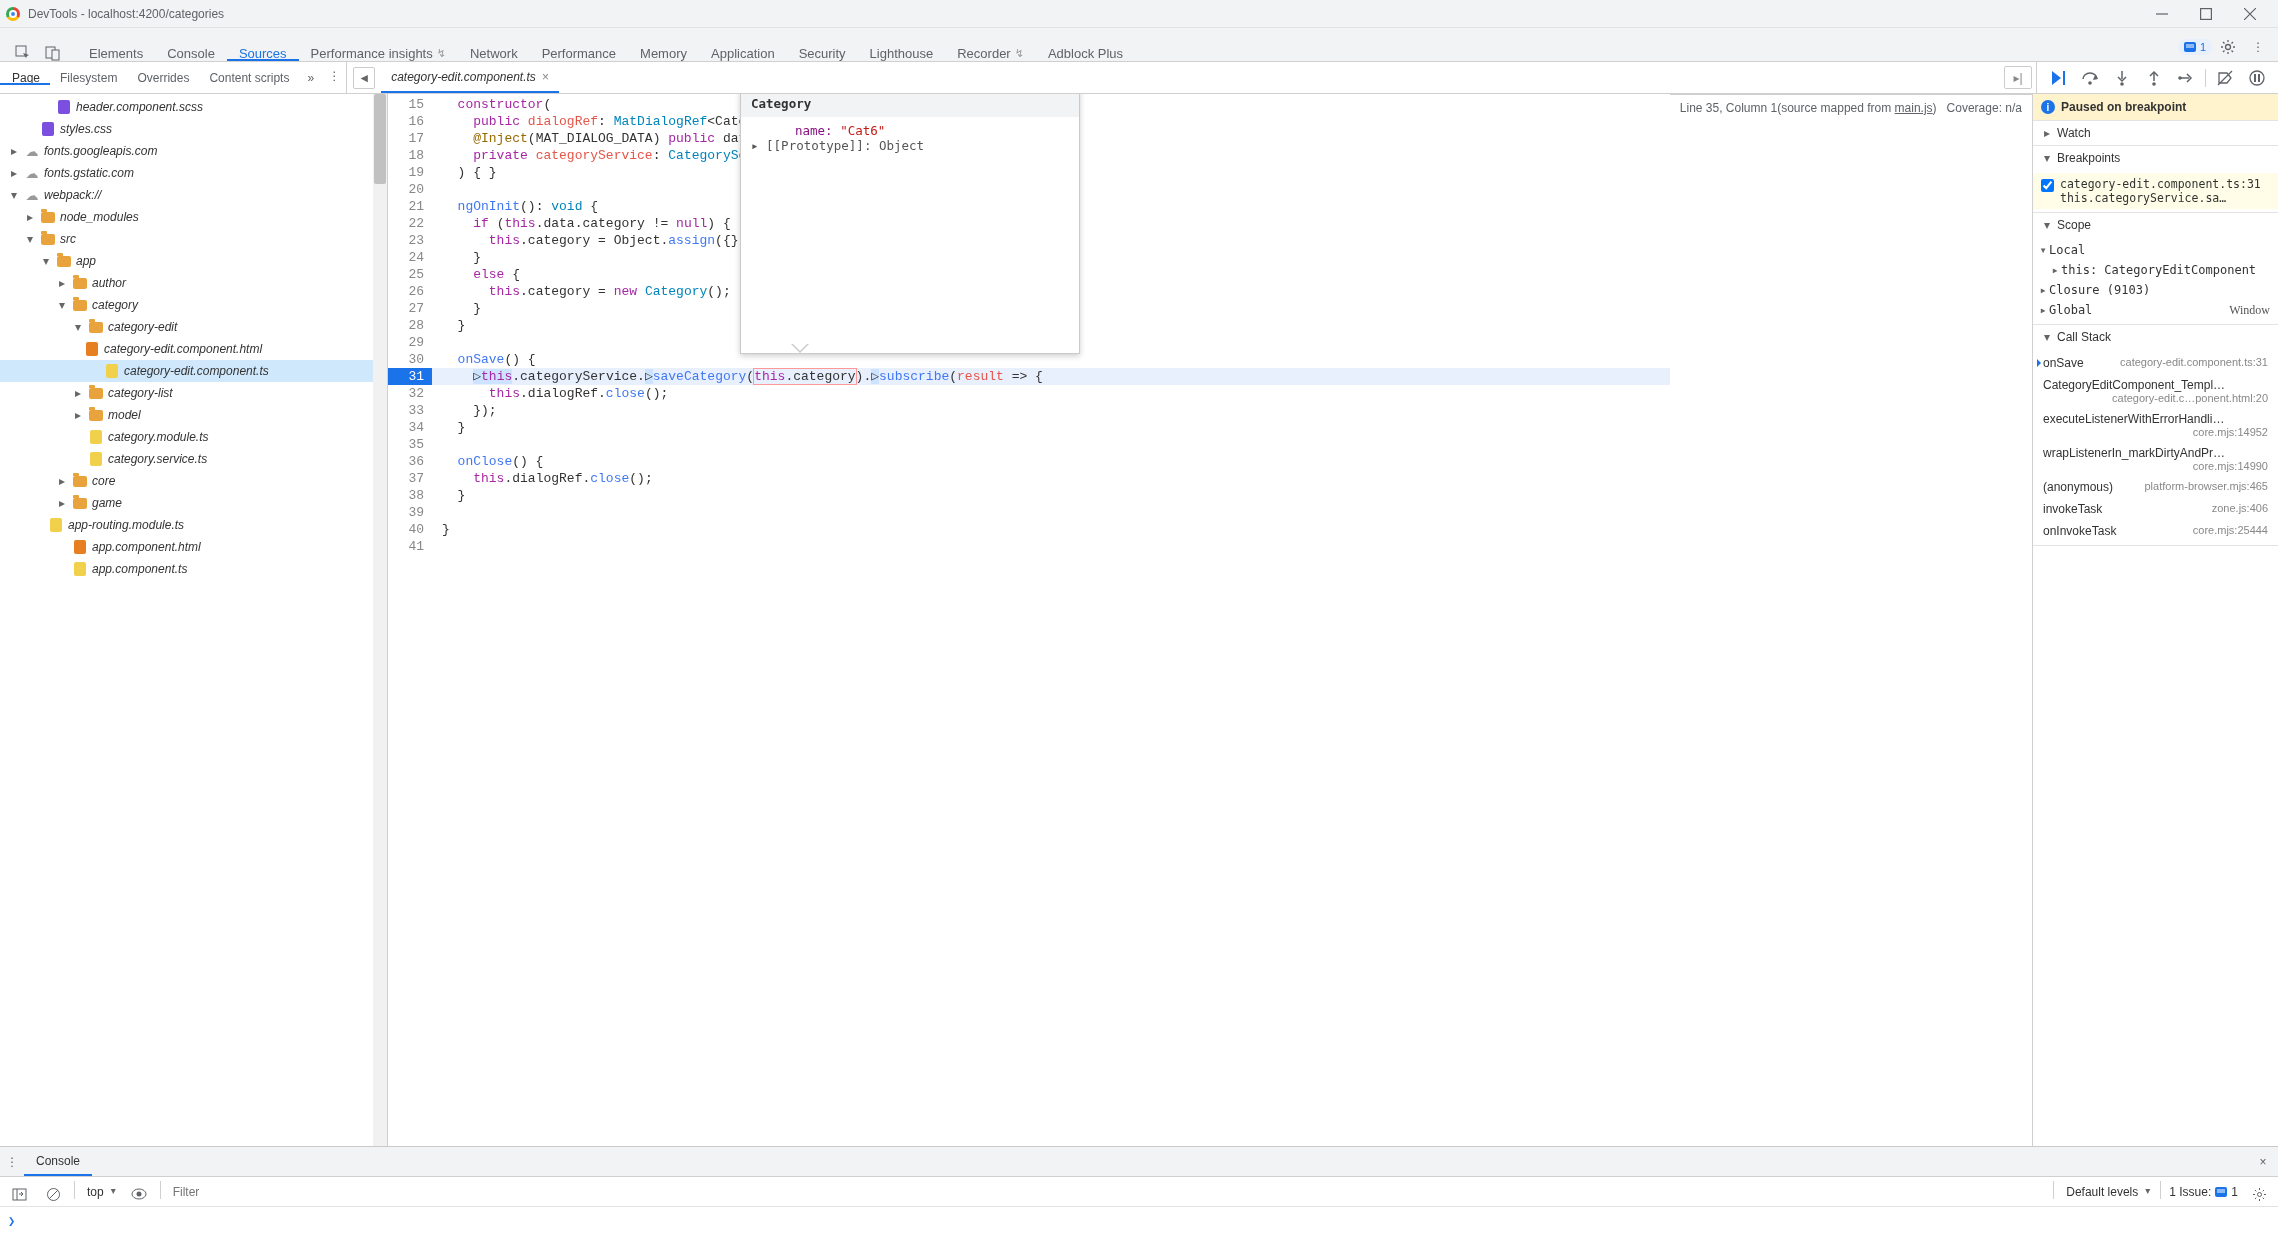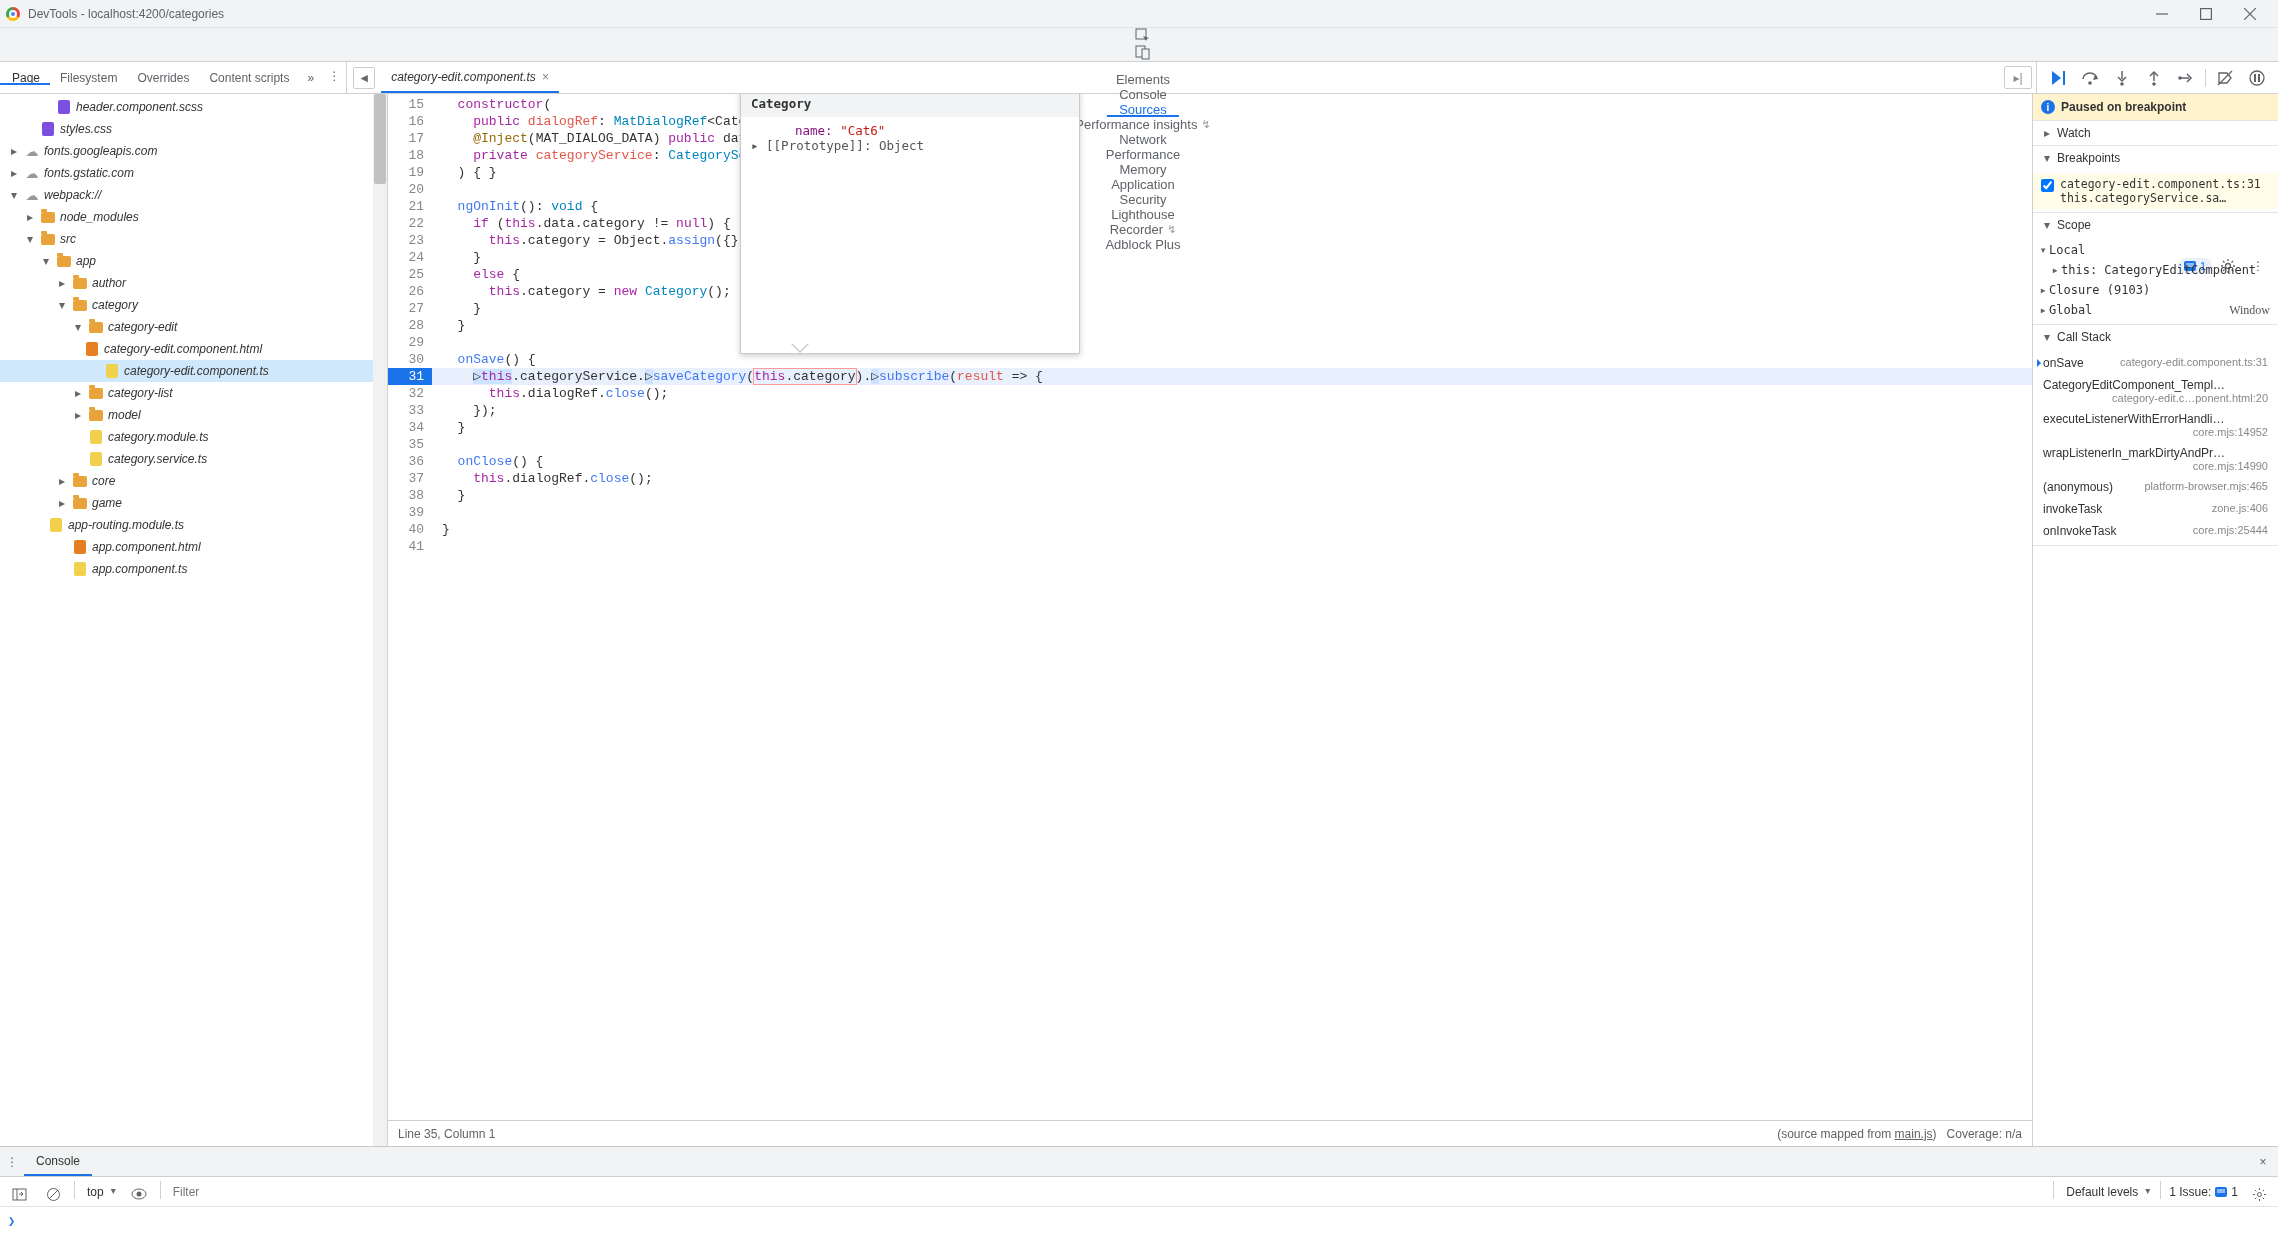--- a/index.html
+++ b/index.html
@@ -9,21 +9,21 @@
   
   .titlebar { height: 28px; background: #f1f3f4; display: flex; align-items: center; padding: 0 6px; border-bottom: 1px solid #e1e2e3; }
   .titlebar .chrome-dot { width: 14px; height: 14px; border-radius: 50%; background: conic-gradient(#ea4335 0 120deg,#fbbc05 120deg 240deg,#34a853 240deg 360deg); position: relative; margin-right: 8px; }
   .titlebar .chrome-dot::after{content:"";position:absolute;inset:3px;border-radius:50%;background:#4285f4;border:2px solid #fff;}
   .titlebar .title { font-size: 12px; color: #5f6368; }
   .titlebar .spacer { flex: 1; }
   .win-btn { width: 44px; height: 28px; display:flex;align-items:center;justify-content:center; color:#5f6368; }
   .win-btn svg { width: 12px; height: 12px; }
 
   
-  .maintabs { height: 34px; background: #f1f3f4; display: flex; align-items: center; border-bottom: 1px solid #d0d0d0; padding-left: 8px; flex-direction: column; }
+  .maintabs { height: 34px; background: #f1f3f4; display: flex; align-items: flex-end; border-bottom: 1px solid #d0d0d0; padding-left: 8px; }
   .maintabs .tool-icon { width: 30px; display:flex;align-items:center;justify-content:center; color:#5f6368; cursor:pointer; }
   .maintabs .sep { width:1px; background:#cfcfcf; margin: 6px 4px; }
   .maintabs .tab { padding: 0 12px; display:flex;align-items:center; font-size: 13px; color:#5f6368; cursor:pointer; position:relative; }
   .maintabs .tab.active { color:#1a73e8; }
   .maintabs .tab.active::after { content:""; position:absolute; left:0; right:0; bottom:0; height:2px; background:#1a73e8; }
   .maintabs .tab .x { margin-left:4px; font-size:11px; color:#999; }
   .maintabs .right-tools { margin-left:auto; display:flex; align-items:center; gap:2px; padding-right:6px; }
   .issues-pill { display:flex; align-items:center; gap:4px; padding:2px 6px; background:#e8f0fe; border-radius:10px; color:#1a73e8; font-size:11px; cursor:pointer; }
   .gear, .kebab { width:28px; height:28px; display:flex;align-items:center;justify-content:center; color:#5f6368; cursor:pointer; }
 
@@ -58,21 +58,21 @@
   .tw { display:inline-flex; width:12px; justify-content:center; color:#666; font-style:normal; }
   .ic { width:16px; height:16px; margin:0 4px; display:inline-flex;align-items:center;justify-content:center; font-style:normal; }
   .ic-folder { background:#e8a33d; border-radius:2px; width:14px; height:11px; position:relative; }
   .ic-folder::before{content:"";position:absolute;top:-3px;left:0;width:6px;height:3px;background:#e8a33d;border-radius:1px 1px 0 0;}
   .ic-file-js { background:#f1d14b; border-radius:2px; width:12px; height:14px; }
   .ic-file-html { background:#e67e22; border-radius:2px; width:12px; height:14px; }
   .ic-file-scss { background:#7b4fe0; border-radius:2px; width:12px; height:14px; }
   .ic-cloud { color:#999; font-size:13px; }
 
   
-  .editor-pane { flex:1; display:flex; flex-direction:column; border-right:1px solid #d0d0d0; position:relative; min-width:0; }
+  .editor-pane { flex:1; display:flex; flex-direction:row; border-right:1px solid #d0d0d0; position:relative; min-width:0; }
   .code-wrap { flex:1; display:flex; overflow:hidden; font-family: Consolas, "Courier New", monospace; font-size:13px; line-height:17px; }
   .gutter { width:44px; text-align:right; color:#888; background:#fff; padding-top:2px; user-select:none; }
   .gutter .ln { height:17px; padding-right:8px; }
   .gutter .ln.bp { background:#1a73e8; color:#fff; position:relative; }
   .gutter .ln.bp::after{content:"";position:absolute;right:-8px;top:0;border:8.5px solid transparent;border-left-color:#1a73e8;}
   .codelines { flex:1; padding-top:2px; white-space:pre; overflow:hidden; }
   .codelines .cl { height:17px; padding-left:10px; }
   .cl.exec { background:#e8f0fe; }
   .tok-kw{color:#a626a4;} .tok-type{color:#0184bc;} .tok-decor{color:#986801;} .tok-this{color:#a626a4;}
   .tok-fn{color:#4078f2;} .tok-null{color:#a626a4;} .tok-new{color:#a626a4;}

